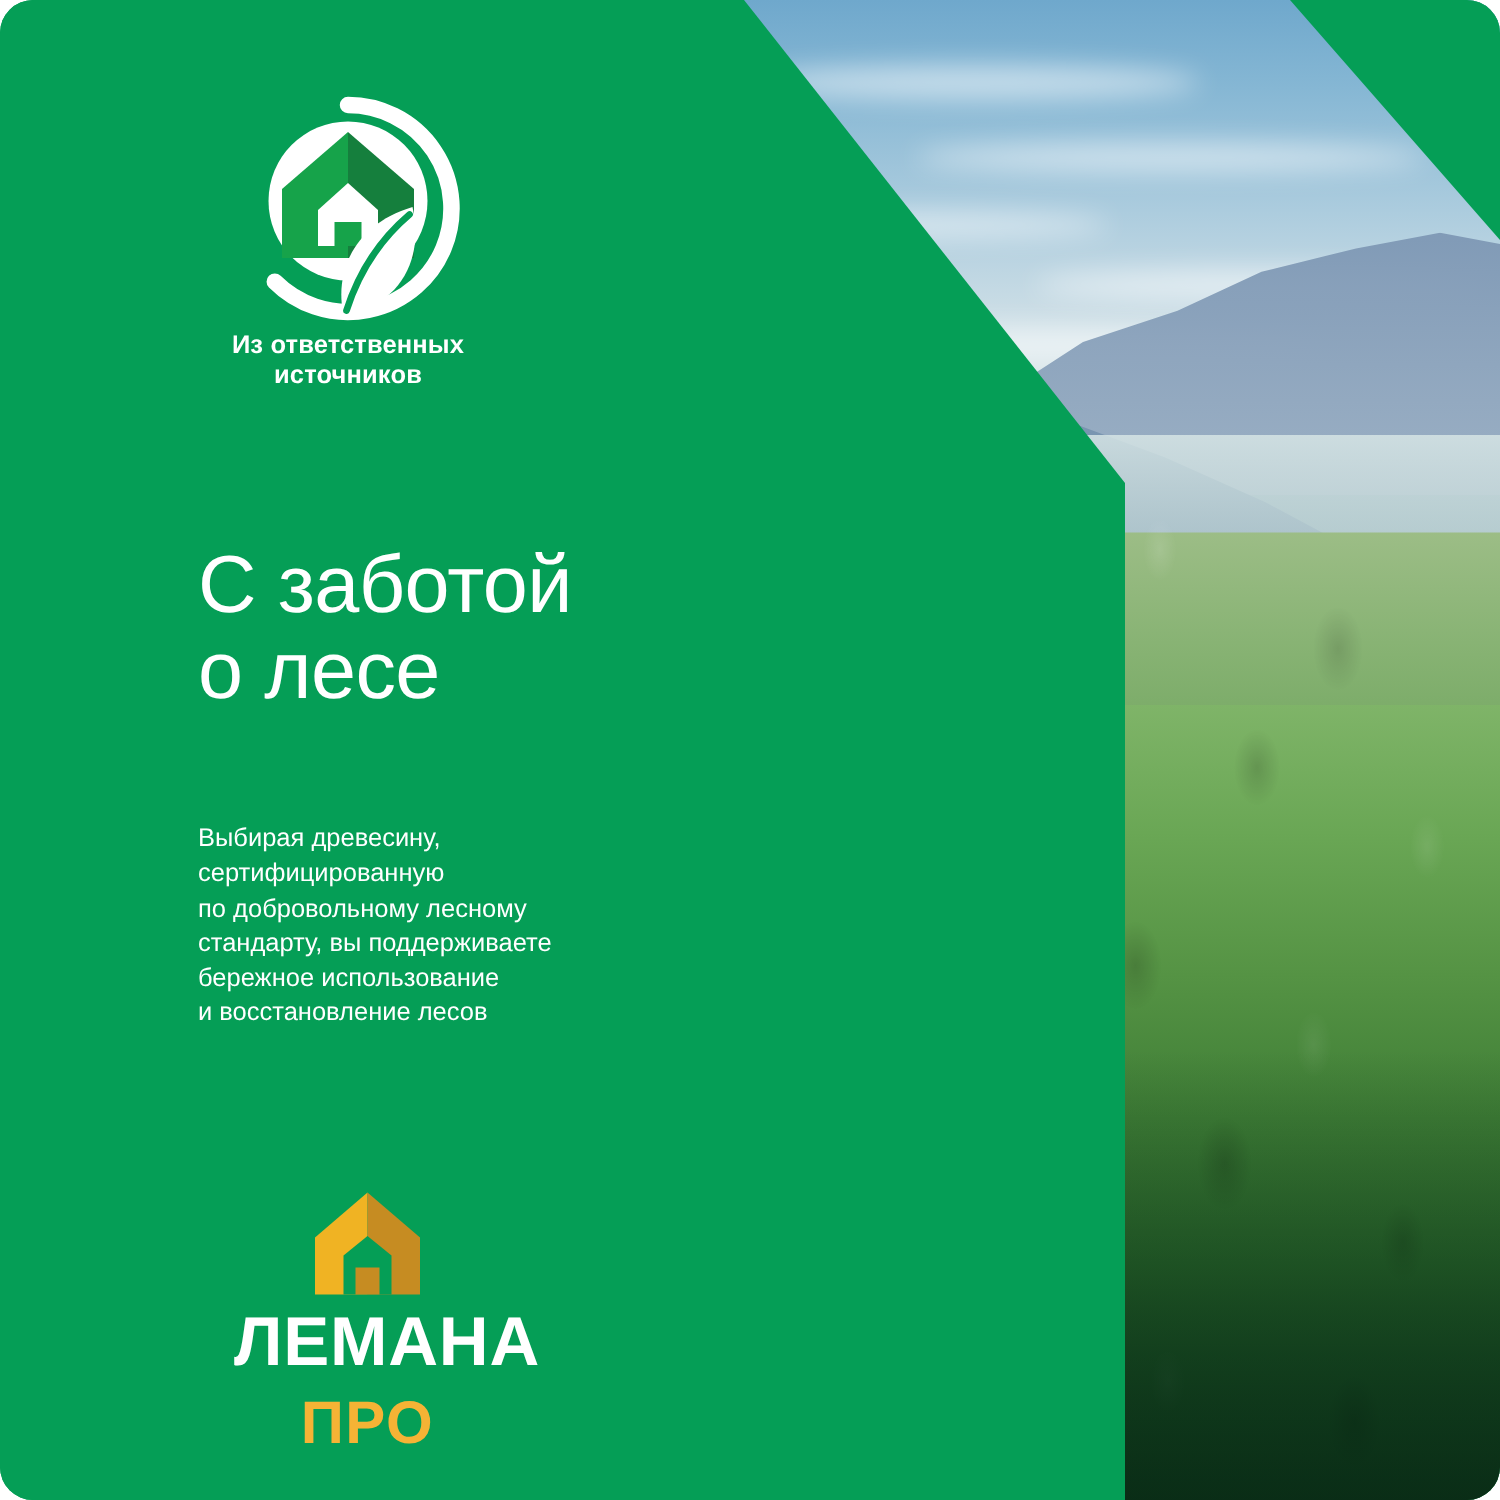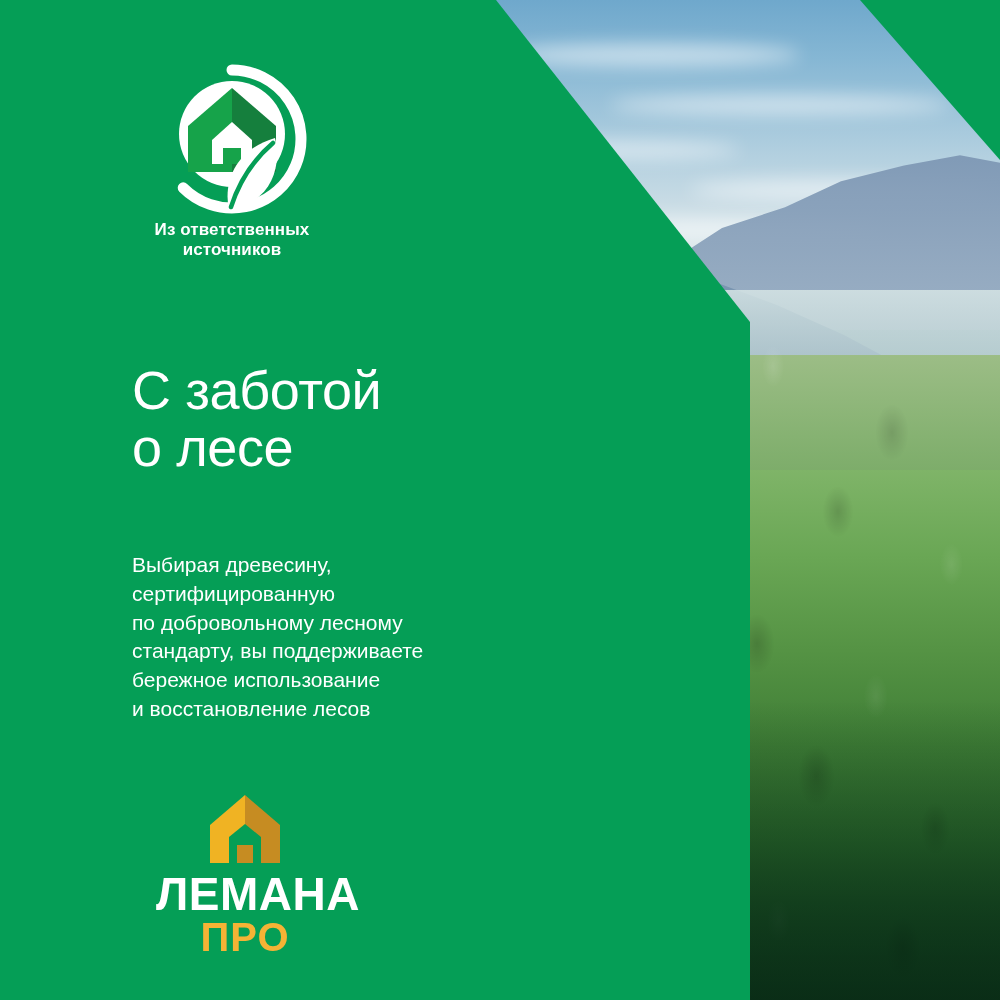--- a/index.html
+++ b/index.html
@@ -10,20 +10,21 @@
   }
   * { box-sizing: border-box; }
 
   .banner {
     position: relative;
     width: 1000px;
     height: 1000px;
     overflow: hidden;
     background: #059e56;
     font-family: "Liberation Sans", "DejaVu Sans", sans-serif;
+    border-radius: 22px;
   }
 
   
   .photo {
     position: absolute;
     top: 0;
     right: 0;
     width: 540px;
     height: 1000px;
     overflow: hidden;
@@ -201,21 +202,21 @@
     white-space: pre-line;
   }
 
   
   .bodycopy {
     position: absolute;
     left: 132px;
     top: 530px;
     width: 540px;
     color: #ffffff;
-    font-size: 21px;
+    font-size: 17px;
     font-weight: normal;
     line-height: 1.37;
     white-space: pre-line;
   }
 
   
   .brand {
     position: absolute;
     left: 130px;
     top: 793px;
@@ -235,21 +236,21 @@
     letter-spacing: 0.5px;
     text-align: right;
   }
   .brand-sub {
     color: #F5B335;
     font-size: 40px;
     font-weight: bold;
     line-height: 1;
     letter-spacing: 1px;
     text-align: center;
-    margin-top: 1px;
+    margin-top: 13px;
   }
 </style>
 </head>
 <body>
 
 <div class="banner">
 
   <div class="photo">
     <div class="photo-sky"></div>
 

